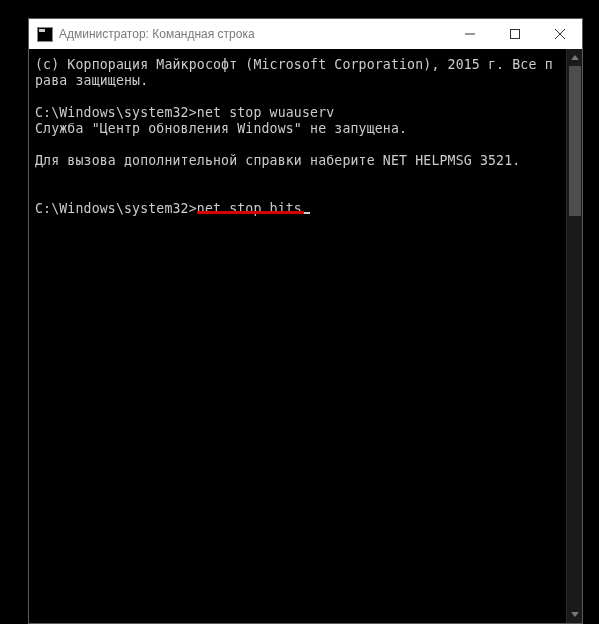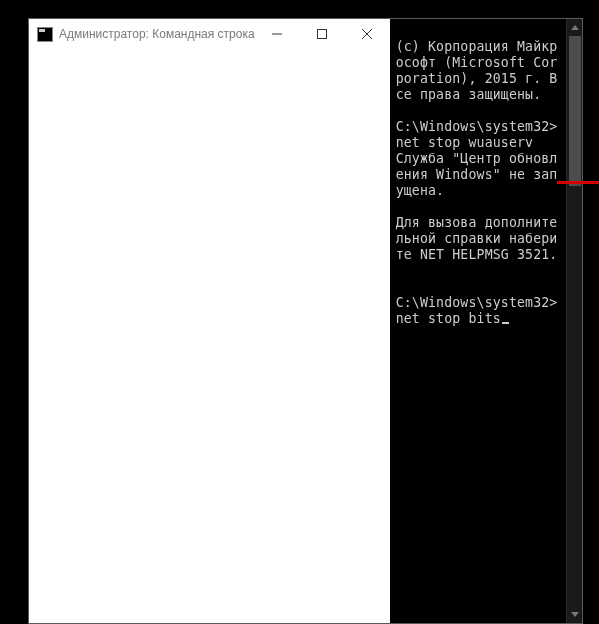--- a/index.html
+++ b/index.html
@@ -20,21 +20,21 @@
       background: #000;
       padding: 18px 0 0 28px;
       position: relative;
     }
     .window {
       width: 555px;
       height: 606px;
       background: #fff;
       border: 1px solid #5a5a5a;
       display: flex;
-      flex-direction: row;
+      flex-direction: column;
     }
     .titlebar {
       height: 30px;
       background: #fff;
       display: flex;
       align-items: center;
       flex-shrink: 0;
     }
     .titlebar-icon {
       width: 16px;
@@ -83,21 +83,21 @@
       fill: none;
     }
     .console-area {
       flex: 1;
       background: #000;
       position: relative;
       display: flex;
     }
     .console-content {
       flex: 1;
-      padding: 20px 6px;
+      padding: 8px 6px;
       font-family: Consolas, "Lucida Console", monospace;
       font-size: 13.2px;
       line-height: 16px;
       color: #cccccc;
       white-space: pre-wrap;
       word-break: break-all;
       letter-spacing: 0.15px;
     }
     .scrollbar {
       width: 16px;

